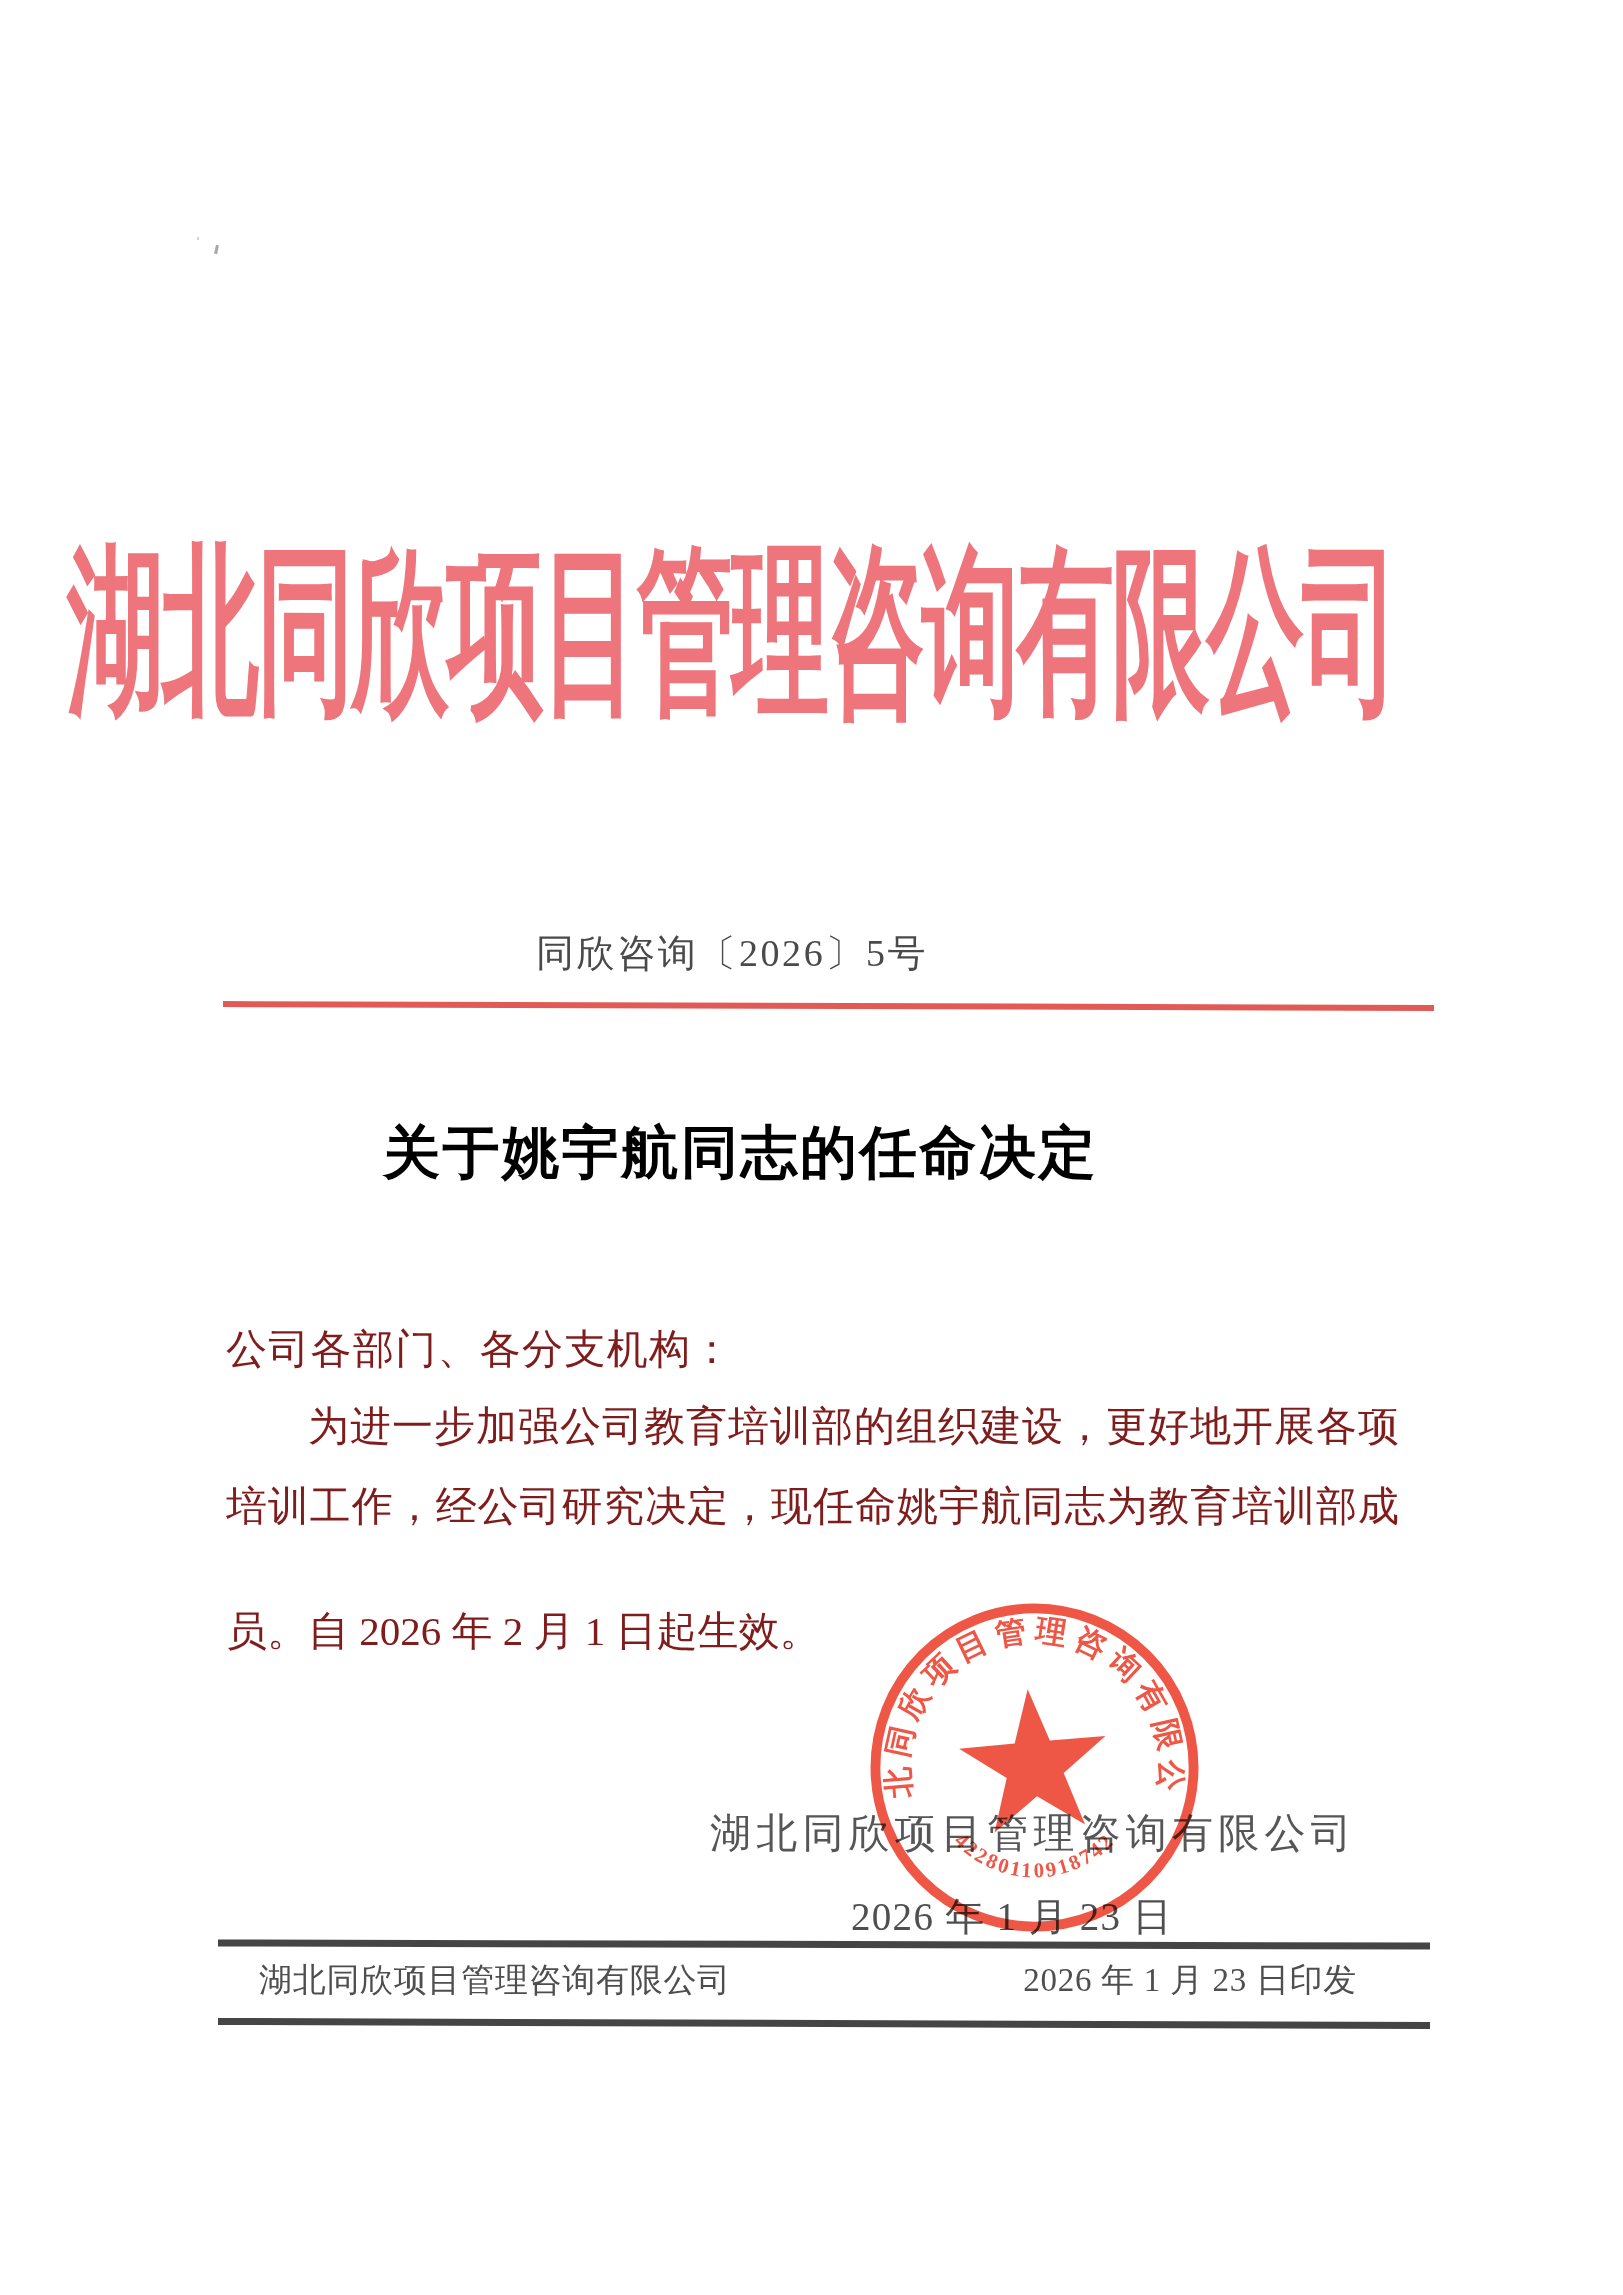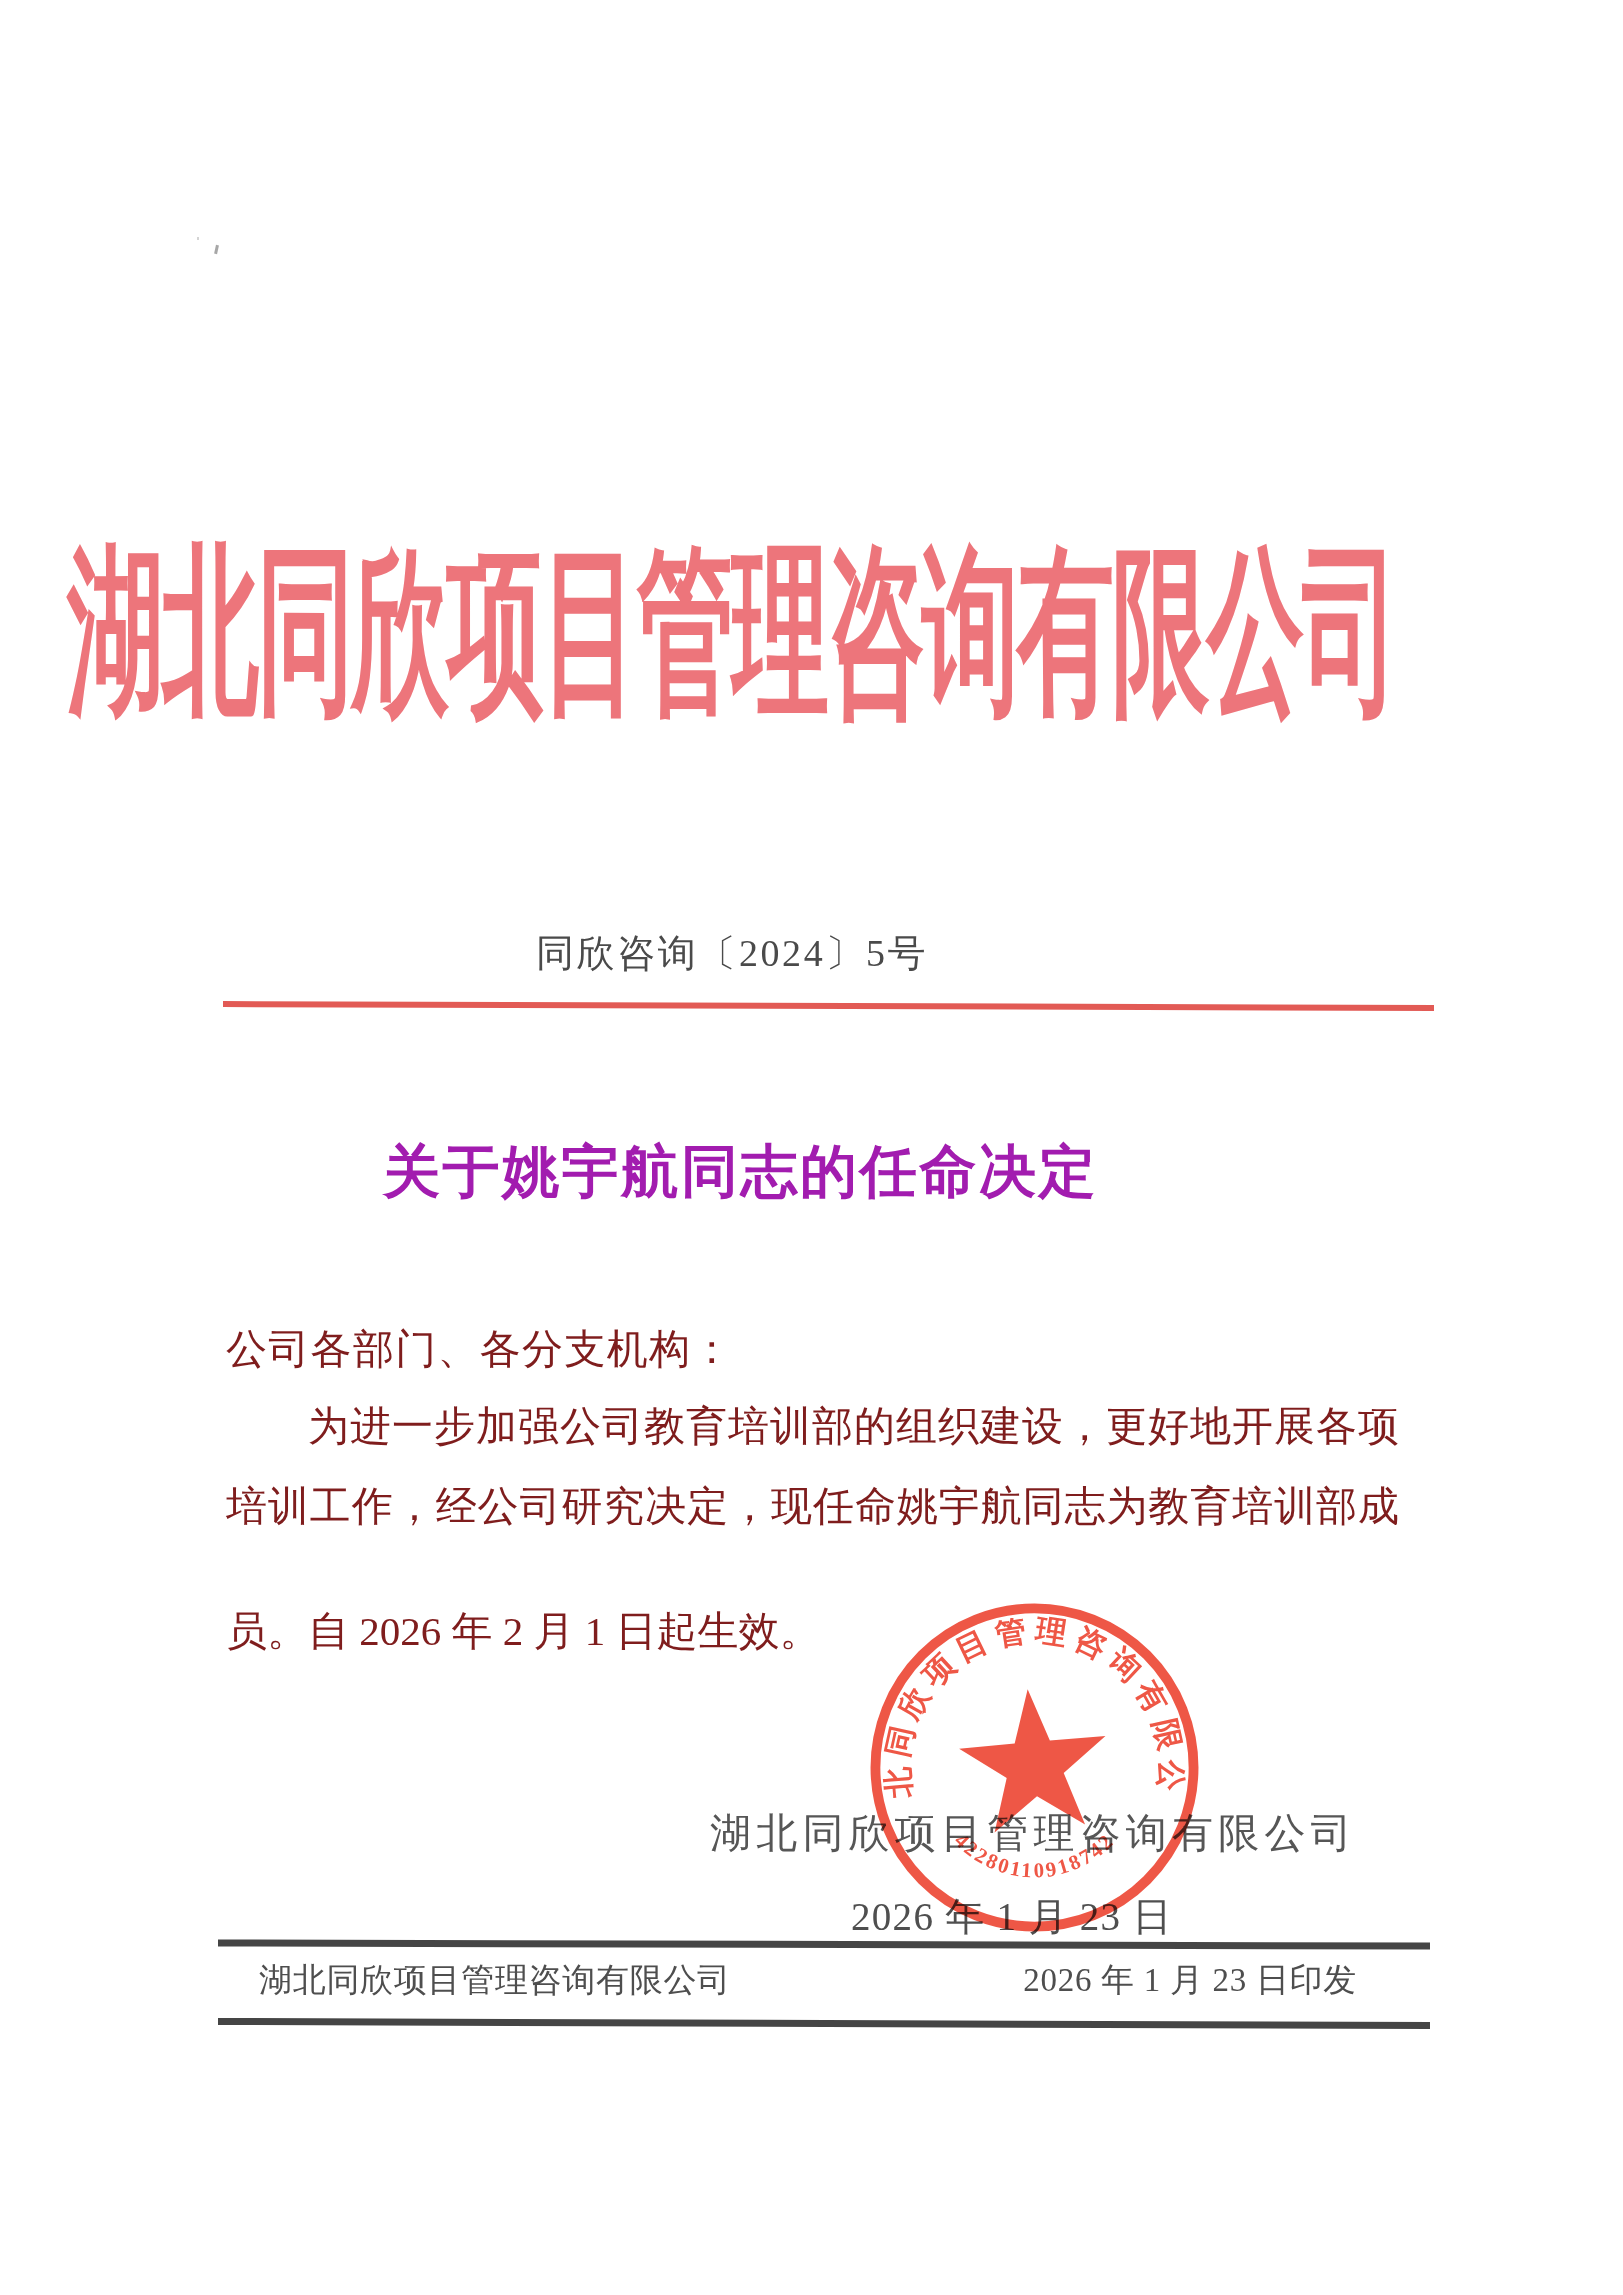--- a/index.html
+++ b/index.html
@@ -18,21 +18,21 @@
   .doc-number{
     position:absolute;top:932px;left:0;right:0;text-align:center;
     font-size:38px;line-height:43px;letter-spacing:2.6px;color:#4a4a4a;white-space:nowrap;
   }
   .red-rule{
     position:absolute;top:1003px;left:223px;width:1211px;height:5.9px;
     background:#e25a55;transform:rotate(0.18deg);
   }
   .doc-title{
     position:absolute;top:1121px;left:17px;right:0;text-align:center;
-    font-size:57px;font-weight:bold;line-height:63px;letter-spacing:2.6px;color:#a21caf;white-space:nowrap;margin-top:19px;
+    font-size:57px;font-weight:bold;line-height:63px;letter-spacing:2.6px;color:#000000;white-space:nowrap;
   }
   .body-text{color:#7f1d1d;font-size:41px;line-height:46px;position:absolute;white-space:nowrap;}
   .salutation{top:1326px;left:226px;letter-spacing:1.3px;}
   .para-line{left:226px;width:1173px;white-space:normal;}
   .para-1{top:1403px;text-indent:82px;text-align:justify;text-align-last:justify;}
   .para-2{top:1483px;text-align:justify;text-align-last:justify;}
   .para-3{top:1564px;white-space:nowrap;margin-top:44px;}
   .seal{
     position:absolute;left:863px;top:1596px;width:343px;height:343px;
     mix-blend-mode:multiply;opacity:.9;
@@ -58,21 +58,21 @@
 </head>
 <body>
 
 <div class="page">
 
   <div class="speck"></div>
   <div class="speck2"></div>
 
   <div class="letterhead">湖北同欣项目管理咨询有限公司</div>
 
-  <div class="doc-number">同欣咨询〔2024〕5号</div>
+  <div class="doc-number">同欣咨询〔2026〕5号</div>
 
   <div class="red-rule"></div>
 
   <div class="doc-title">关于姚宇航同志的任命决定</div>
 
   <div class="body-text salutation">公司各部门、各分支机构：</div>
 
   <div class="body-text para-line para-1">为进一步加强公司教育培训部的组织建设，更好地开展各项</div>
 
   <div class="body-text para-line para-2">培训工作，经公司研究决定，现任命姚宇航同志为教育培训部成</div>

